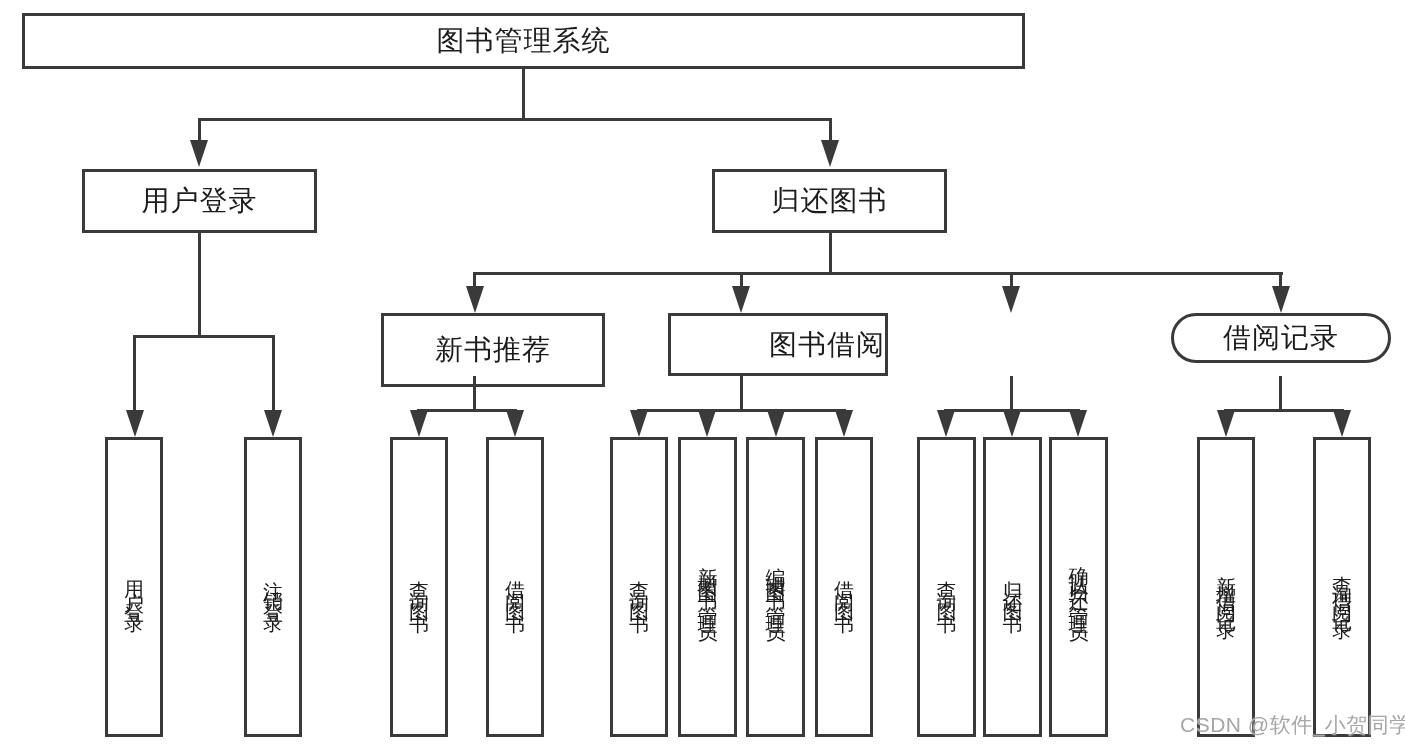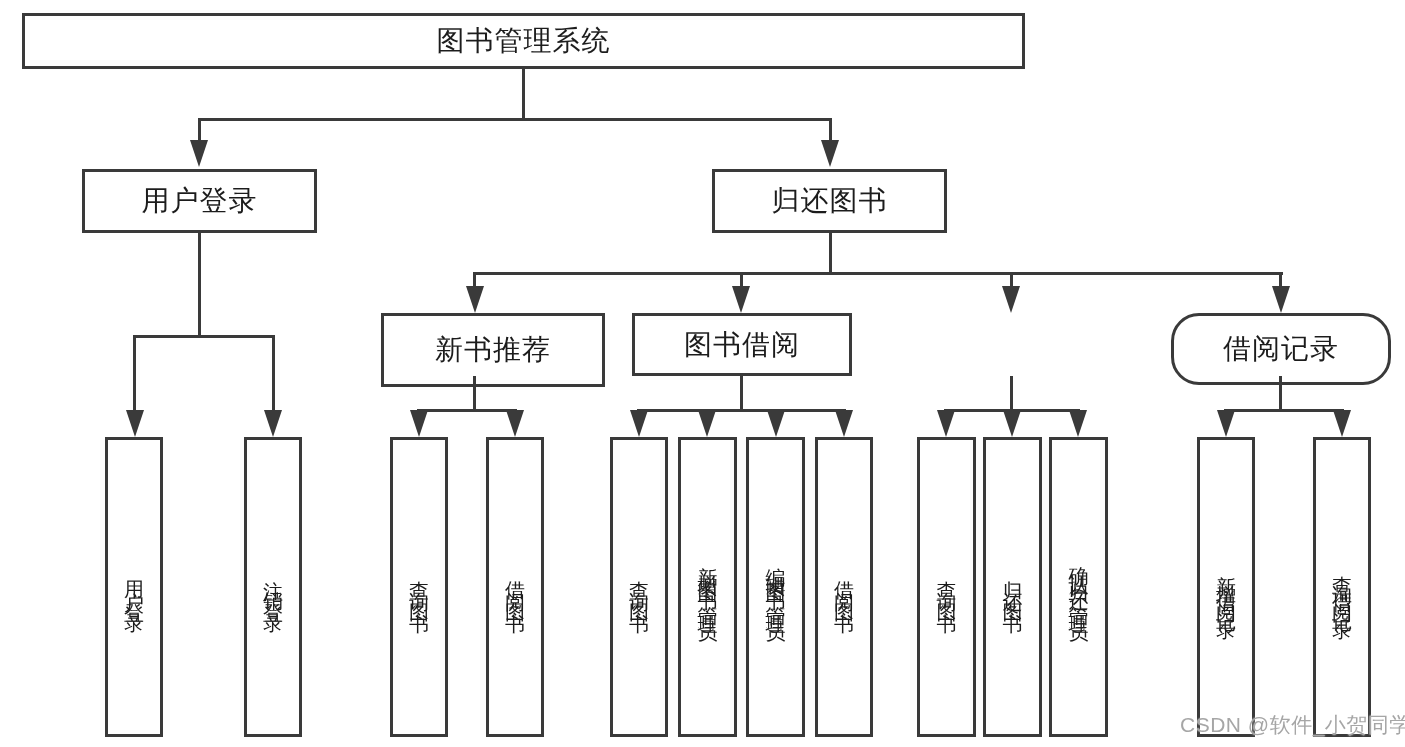--- a/index.html
+++ b/index.html
@@ -81,24 +81,24 @@
   <div class="vline" style="left:740px;top:272px;height:16px;"></div>
   <div class="arrow" style="left:732px;top:286px;"></div>
   <div class="vline" style="left:1010px;top:272px;height:16px;"></div>
   <div class="arrow" style="left:1002px;top:286px;"></div>
   <div class="vline" style="left:1279px;top:272px;height:16px;"></div>
   <div class="arrow" style="left:1272px;top:286px;"></div>
 
   <div class="node h-node" style="left:381px;top:313px;width:224px;height:74px;align-items:center;">
     <span>新书推荐</span>
   </div>
-  <div class="node h-node" style="left:632px;top:313px;width:220px;height:63px;">
+  <div class="node h-node" style="left:668px;top:313px;width:220px;height:63px;justify-content:flex-end;">
     <span>图书借阅</span>
   </div>
-  <div class="node h-node" style="left:1171px;top:313px;width:220px;height:72px;border-radius:28px;">
+  <div class="node h-node" style="left:1171px;top:313px;width:220px;height:50px;border-radius:28px;">
     <span>借阅记录</span>
   </div>
 
   <div class="vline" style="left:473px;top:376px;height:34px;"></div>
   <div class="hline" style="left:417px;top:409px;width:100px;"></div>
   <div class="arrow" style="left:410px;top:410px;"></div>
   <div class="arrow" style="left:506px;top:410px;"></div>
 
   <div class="vline" style="left:740px;top:376px;height:34px;"></div>
   <div class="hline" style="left:637px;top:409px;width:209px;"></div>

